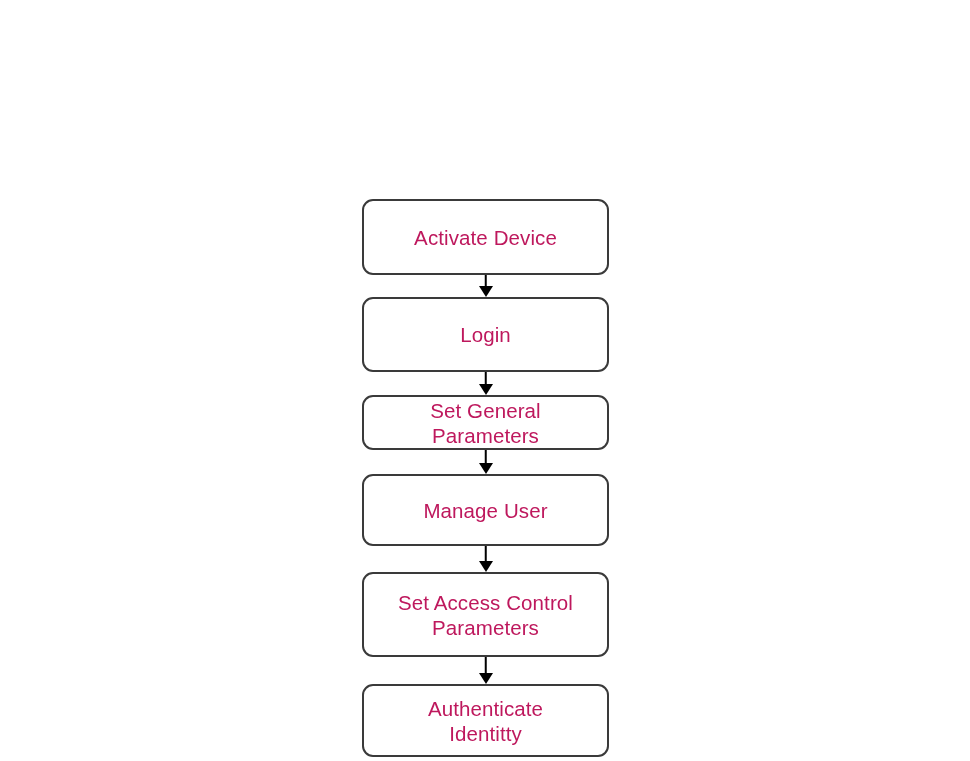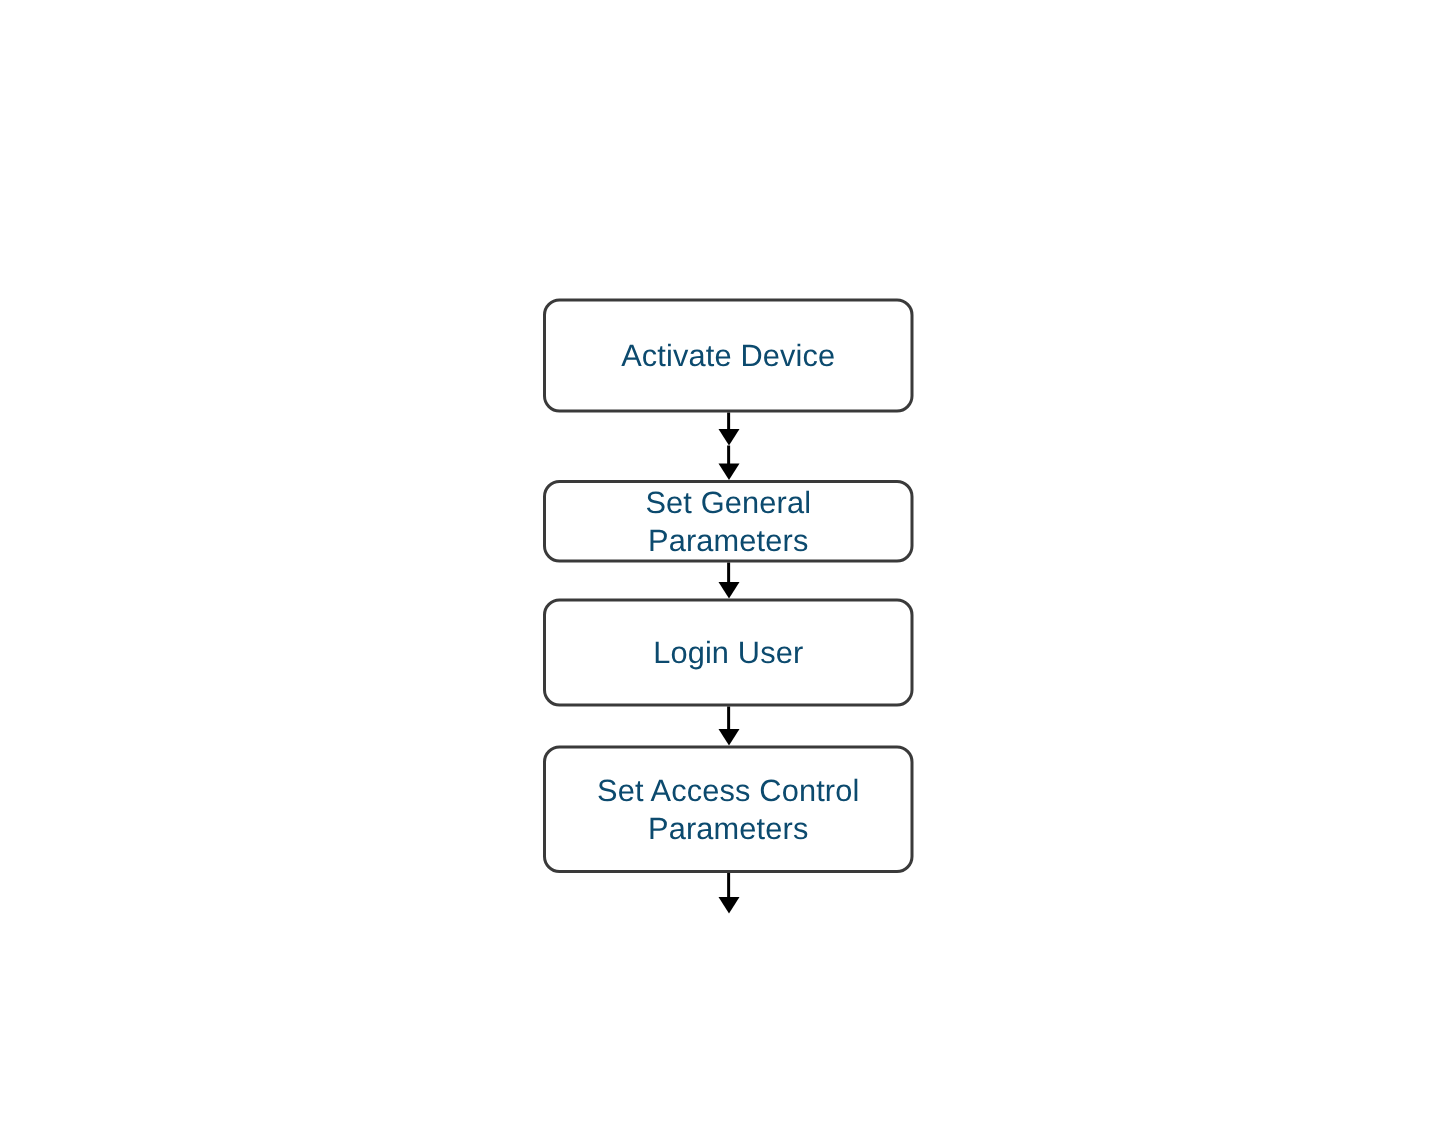--- a/index.html
+++ b/index.html
@@ -27,21 +27,21 @@
     position: relative;
     box-sizing: border-box;
     width: 247px;
     border: 2px solid #3a3a3a;
     border-radius: 11px;
     background: #ffffff;
     display: flex;
     align-items: center;
     justify-content: center;
     text-align: center;
-    color: #0c4a6e;
+    color: #be185d;
     font-size: 20.5px;
     line-height: 1.22;
     letter-spacing: 0.1px;
     font-family: "Liberation Sans", sans-serif;
   }
   .node .node-label {
     display: block;
     padding: 0 8px;
     white-space: pre-line;
   }
@@ -103,50 +103,57 @@
 
     <div class="node n0">
       <span class="node-label">Activate Device</span>
     </div>
 
     <div class="connector c0">
       <div class="shaft"></div>
       <div class="head"></div>
     </div>
 
+    <div class="node n1">
+      <span class="node-label">Login</span>
+    </div>
 
     <div class="connector c1">
       <div class="shaft"></div>
       <div class="head"></div>
     </div>
 
     <div class="node n2">
       <span class="node-label">Set General
 Parameters</span>
     </div>
 
     <div class="connector c2">
       <div class="shaft"></div>
       <div class="head"></div>
     </div>
 
     <div class="node n3">
-      <span class="node-label">Login User</span>
+      <span class="node-label">Manage User</span>
     </div>
 
     <div class="connector c3">
       <div class="shaft"></div>
       <div class="head"></div>
     </div>
 
     <div class="node n4">
       <span class="node-label">Set Access Control
 Parameters</span>
     </div>
 
     <div class="connector c4">
       <div class="shaft"></div>
       <div class="head"></div>
     </div>
 
+    <div class="node n5">
+      <span class="node-label">Authenticate
+Identitty</span>
+    </div>
 
   </div>
 </div>
 
 </body></html>

